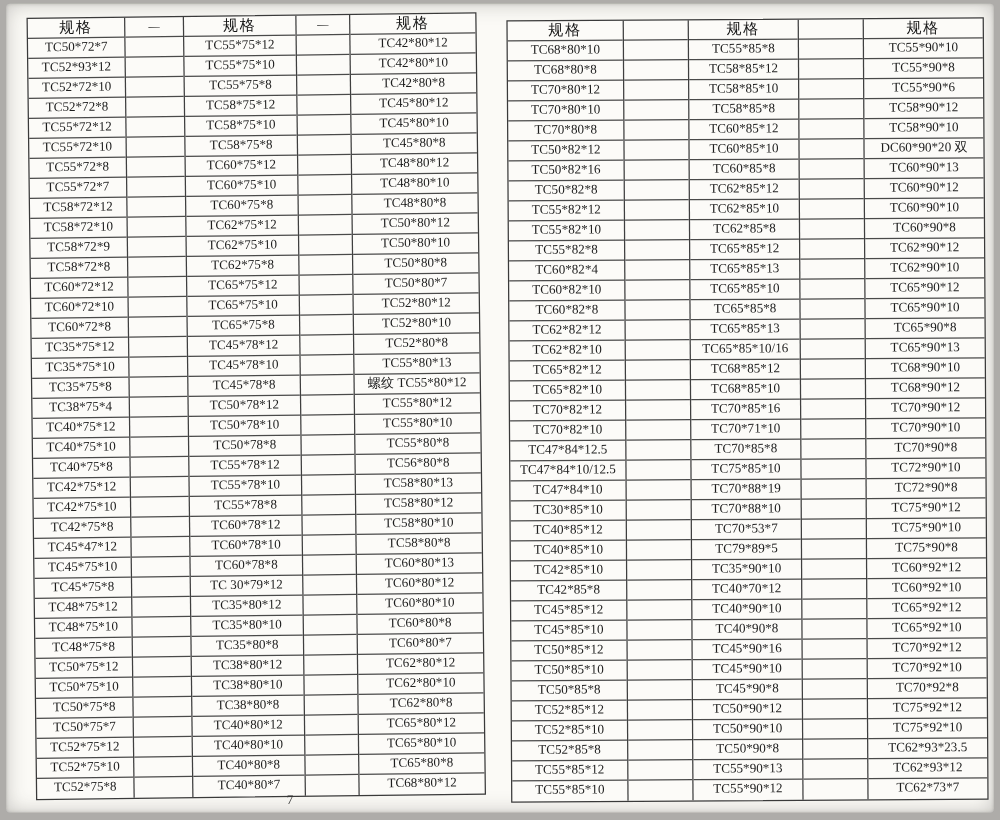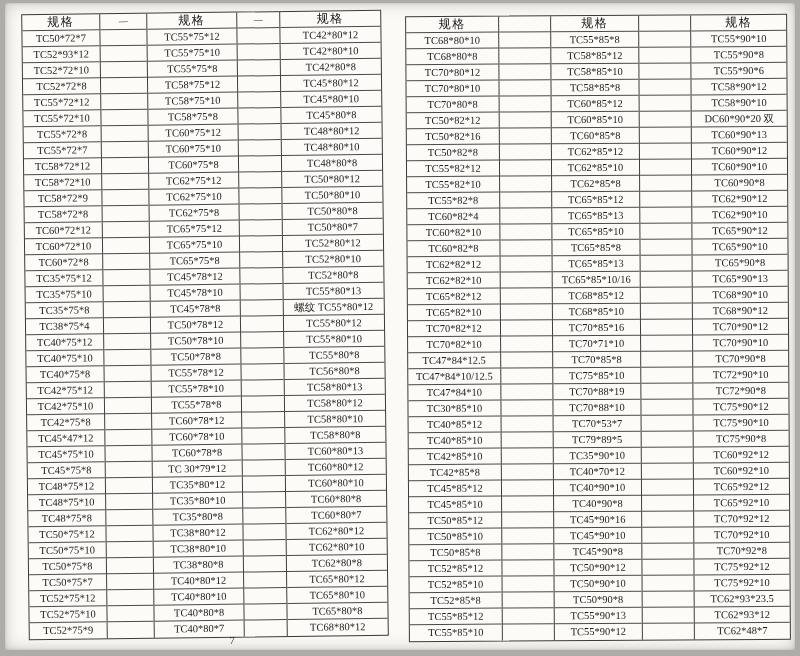--- a/index.html
+++ b/index.html
@@ -87,21 +87,21 @@
       <div class="cell">TC45*75*8</div>
       <div class="cell">TC48*75*12</div>
       <div class="cell">TC48*75*10</div>
       <div class="cell">TC48*75*8</div>
       <div class="cell">TC50*75*12</div>
       <div class="cell">TC50*75*10</div>
       <div class="cell">TC50*75*8</div>
       <div class="cell">TC50*75*7</div>
       <div class="cell">TC52*75*12</div>
       <div class="cell">TC52*75*10</div>
-      <div class="cell">TC52*75*9</div>
+      <div class="cell">TC52*75*8</div>
     </div>
     <div class="col" style="width: 47px;">
       <div class="cell header empty-mark">—</div>
       <div class="cell"></div>
       <div class="cell"></div>
       <div class="cell"></div>
       <div class="cell"></div>
       <div class="cell"></div>
       <div class="cell"></div>
       <div class="cell"></div>
@@ -459,17 +459,17 @@
       <div class="cell">TC60*92*10</div>
       <div class="cell">TC65*92*12</div>
       <div class="cell">TC65*92*10</div>
       <div class="cell">TC70*92*12</div>
       <div class="cell">TC70*92*10</div>
       <div class="cell">TC70*92*8</div>
       <div class="cell">TC75*92*12</div>
       <div class="cell">TC75*92*10</div>
       <div class="cell">TC62*93*23.5</div>
       <div class="cell">TC62*93*12</div>
-      <div class="cell">TC62*48*7</div>
+      <div class="cell">TC62*73*7</div>
     </div>
   </div>
 
 <div class="page-number">7</div>
 
 </body></html>

